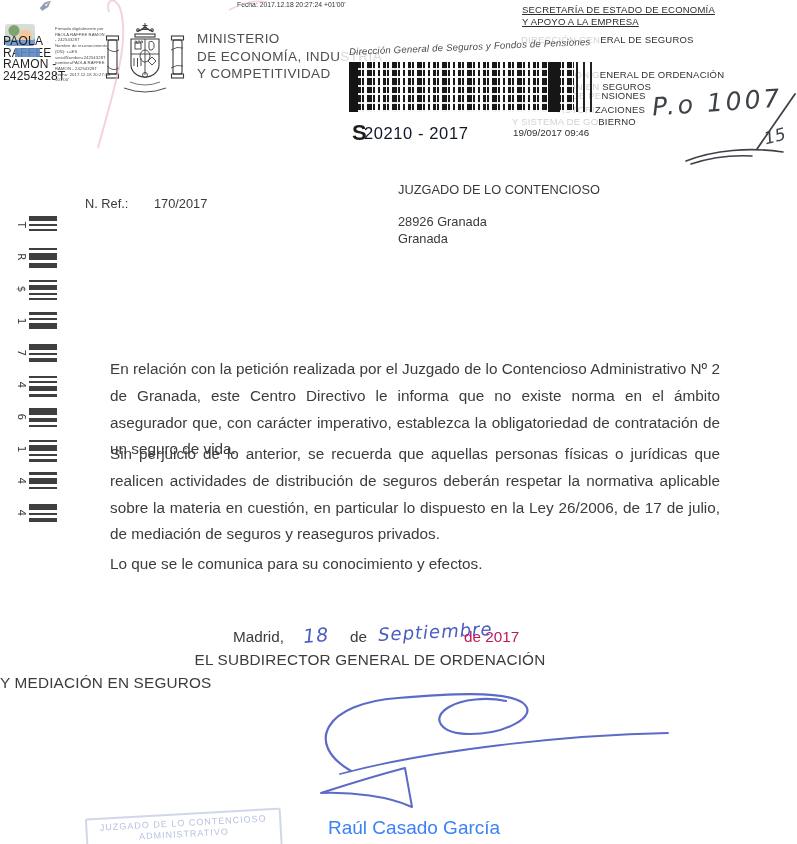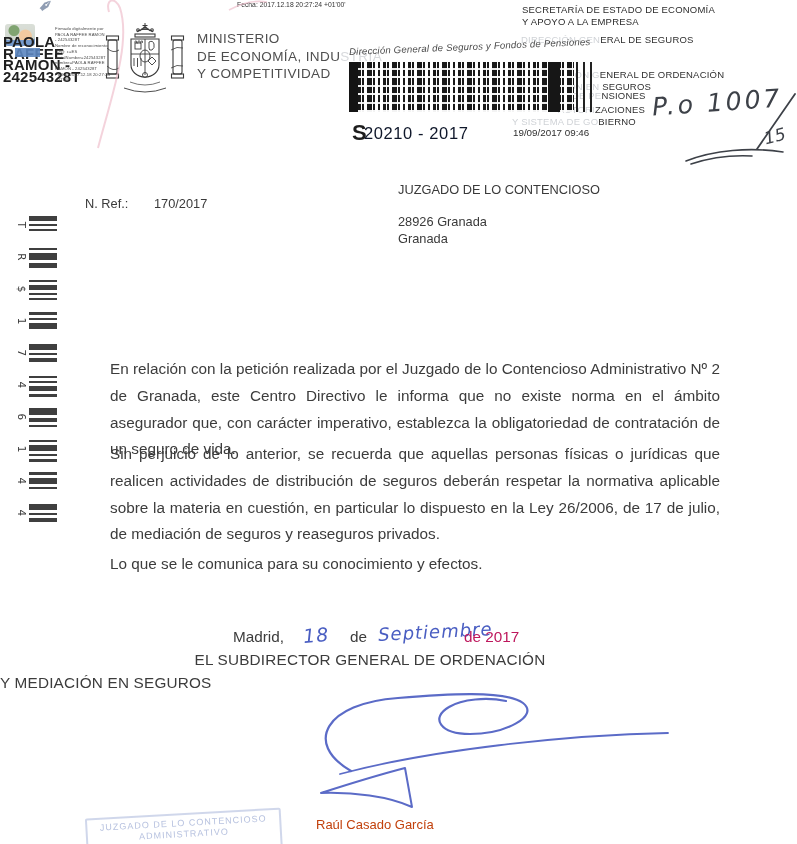--- a/index.html
+++ b/index.html
@@ -10,32 +10,32 @@
   }
   .abs{position:absolute;}
   
   .pen-icon{left:38px;top:-6px;font-size:19px;color:#7d8da6;transform:rotate(-42deg);opacity:.85;}
   .avatar-icon{left:5px;top:24px;width:30px;height:22px;border-radius:3px;
     background:
       radial-gradient(circle at 68% 55%, #f2c89b 0 6px, rgba(0,0,0,0) 7px),
       radial-gradient(circle at 30% 30%, #7aa06a 0 5px, rgba(0,0,0,0) 6px),
       linear-gradient(#d9ded6,#c9d2c8);
     box-shadow:inset 0 -6px 0 #6f95c9;opacity:.95;}
-  .sig-name{left:3px;top:36px;width:70px;font-size:15px;font-weight:bold;
+  .sig-name{left:3px;top:36px;width:70px;font-size:12px;font-weight:normal;
     line-height:11.5px;color:#1f1f1f;letter-spacing:.2px;}
   .sig-bluebox{left:15px;top:48px;width:25px;height:9px;background:#5c86c0;opacity:.9;}
   .fine-print{left:55px;top:26px;width:55px;font-size:4.2px;line-height:5.7px;
     color:#4a4a4a;letter-spacing:.1px;}
   .fecha-line{left:237px;top:1px;font-size:6.8px;color:#333;}
   
   .escudo{left:104px;top:22px;}
   .ministry{left:197px;top:30px;font-size:13.5px;line-height:17.5px;color:#4f4f4f;letter-spacing:.4px;}
   .ghost{color:#d8dadd;text-align:right;}
   
-  .sec-estado{left:522px;top:4px;font-size:9.5px;line-height:12px;color:#2c2c2c;letter-spacing:.2px;}
+  .sec-estado{left:522px;top:4px;font-size:9.5px;line-height:12px;color:#2c2c2c;letter-spacing:.2px;text-decoration:underline;}
   .dept-row{font-size:9.5px;color:#2f2f2f;letter-spacing:.2px;white-space:nowrap;}
   .dept-row .ghost{color:#d0d3d7;}
   
   .dgsfp-label{left:349px;top:41px;font-size:9.6px;font-style:italic;color:#4a4a4a;
     transform:rotate(-2.4deg);letter-spacing:.2px;white-space:nowrap;}
   .barcode-main{left:349px;top:62px;width:216px;height:50px;
     border-left:9px solid #141414;
     background:
       repeating-linear-gradient(0deg, rgba(255,255,255,.95) 0 2px, rgba(255,255,255,0) 2px 8px, rgba(255,255,255,.9) 8px 10px, rgba(255,255,255,0) 10px 17px),
       repeating-linear-gradient(90deg,#181818 0 3px,#fff 3px 4px,#181818 4px 6px,#fff 6px 9px,#181818 9px 14px,#fff 14px 15px,#181818 15px 17px,#fff 17px 20px,#181818 20px 22px,#fff 22px 25px);}
@@ -64,21 +64,21 @@
   .bc-bar{position:absolute;left:13px;width:28px;background:#3f3f3f;}
   
   .body-par{left:110px;width:610px;font-size:15.3px;line-height:26.8px;text-align:justify;color:#3c3c3c;}
   .p1{top:356px;} .p2{top:441px;} .p3{top:551px;text-align:left;}
   
   .date-city{left:233px;top:628px;font-size:15.3px;color:#3c3c3c;}
   .date-de1{left:350px;top:628px;font-size:15.3px;color:#3c3c3c;}
   .date-de2{left:464px;top:628px;font-size:15.3px;color:#be185d;text-align:right;}
   .title1{left:0;top:651px;width:740px;text-align:center;font-size:15.3px;color:#3c3c3c;letter-spacing:.2px;}
   .title2{left:0;top:674px;width:740px;text-align:left;font-size:15.3px;color:#3c3c3c;letter-spacing:.2px;}
-  .signer{left:316px;top:817px;font-size:13px;color:#c2410c;}
+  .signer{left:328px;top:817px;font-size:19px;color:#3b82f6;}
   
   .court-stamp{left:86px;top:813px;width:196px;height:46px;transform:rotate(-3.2deg);
     border:2px solid rgba(110,132,192,.32);border-radius:2px;
     display:flex;flex-direction:column;align-items:center;justify-content:flex-start;
     padding-top:3px;box-sizing:border-box;}
   .court-stamp div{font-size:9px;letter-spacing:1px;color:rgba(110,132,192,.5);line-height:11px;white-space:nowrap;}
   .overlay-svg{left:0;top:0;pointer-events:none;}
 </style>
 </head>
 <body>

